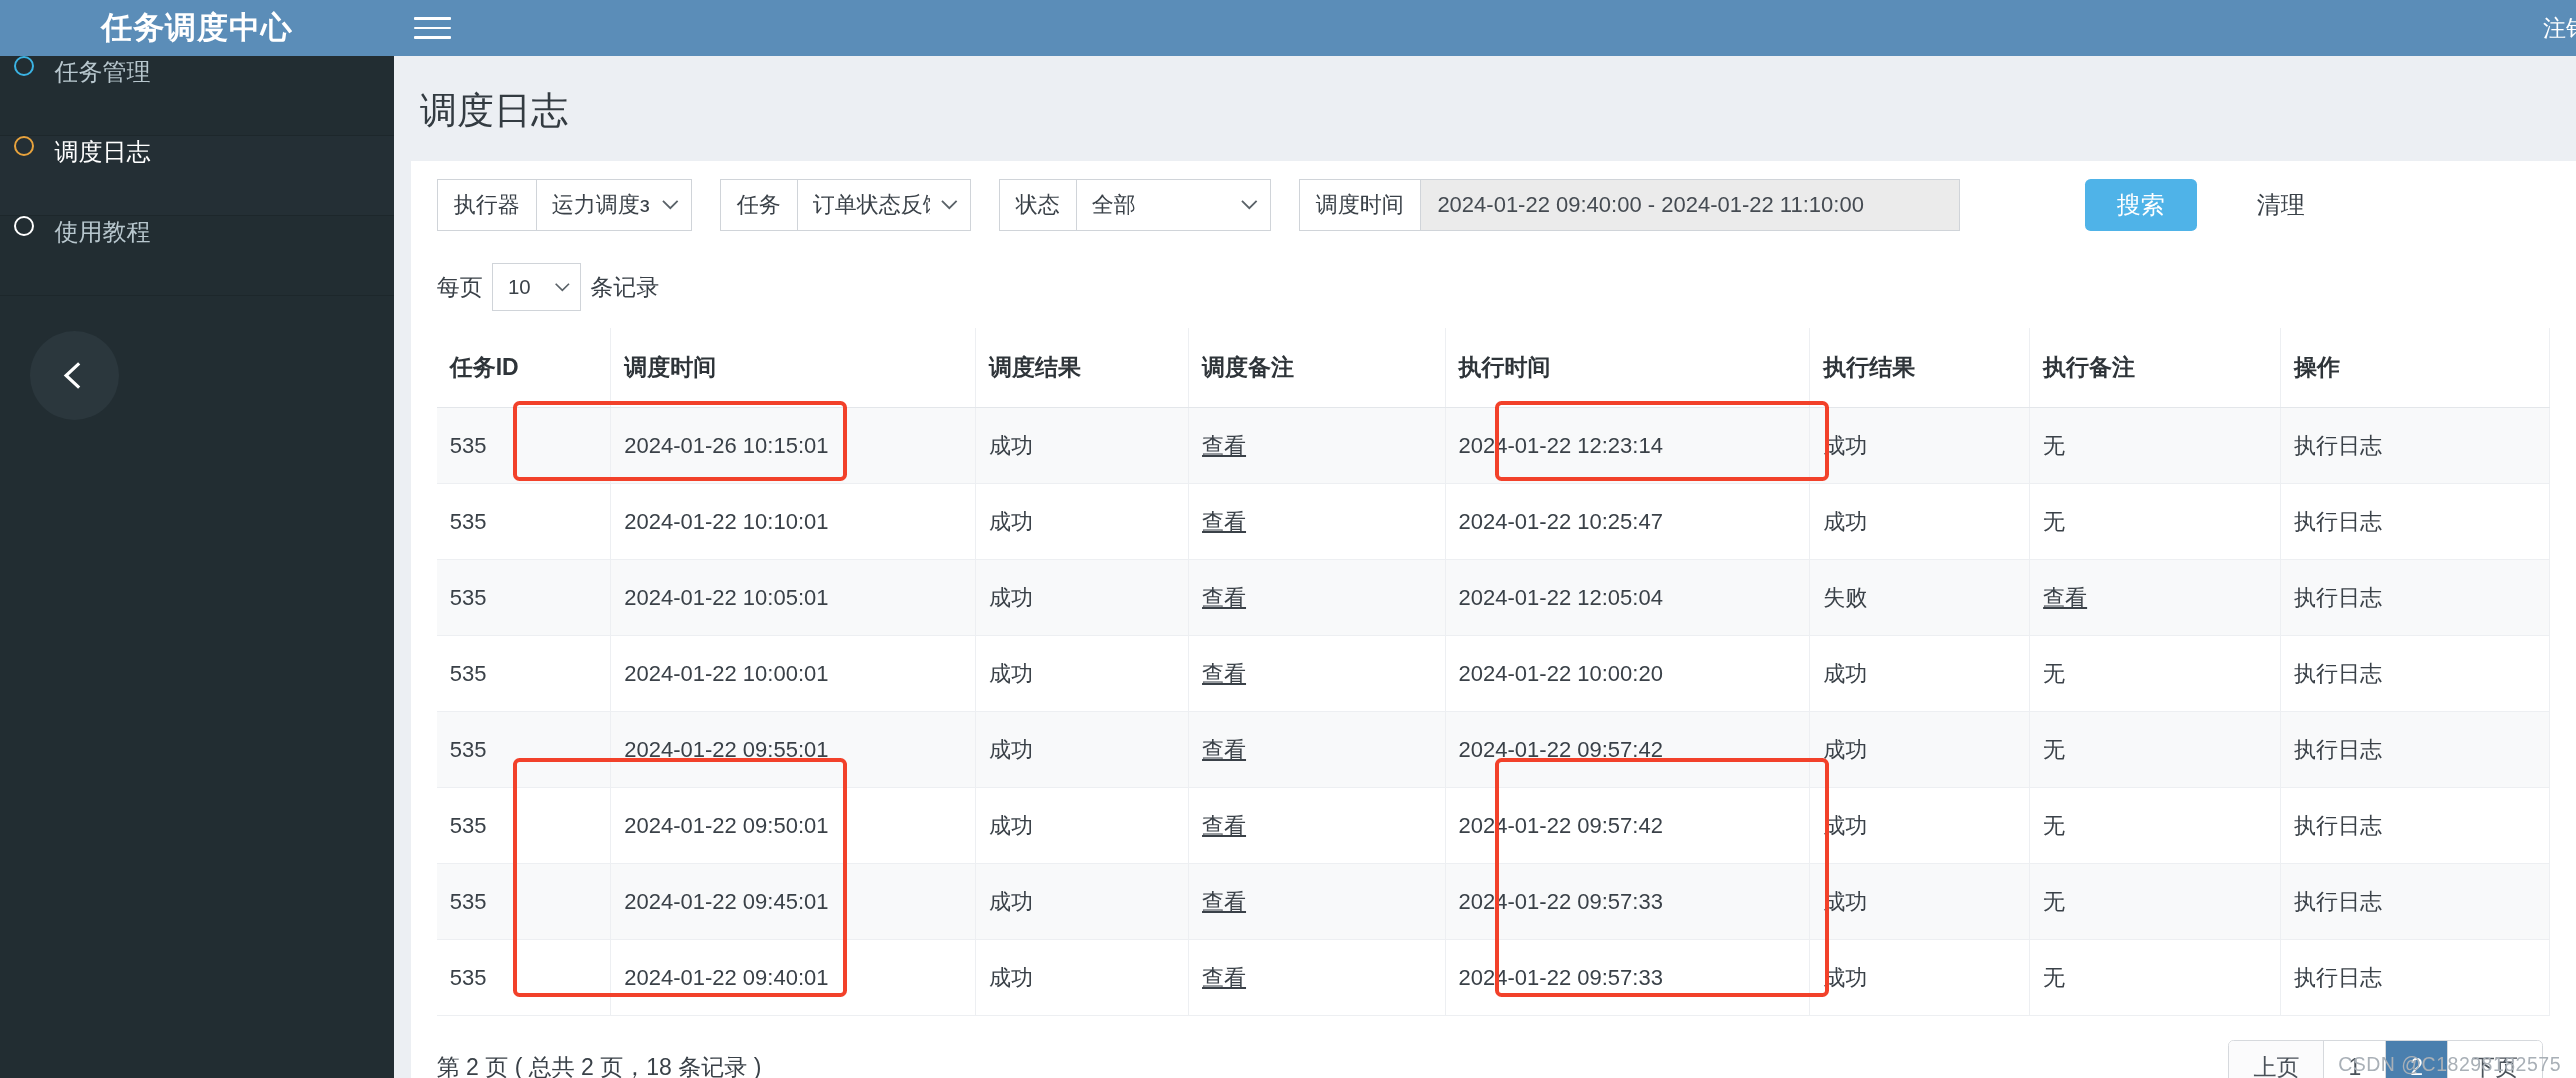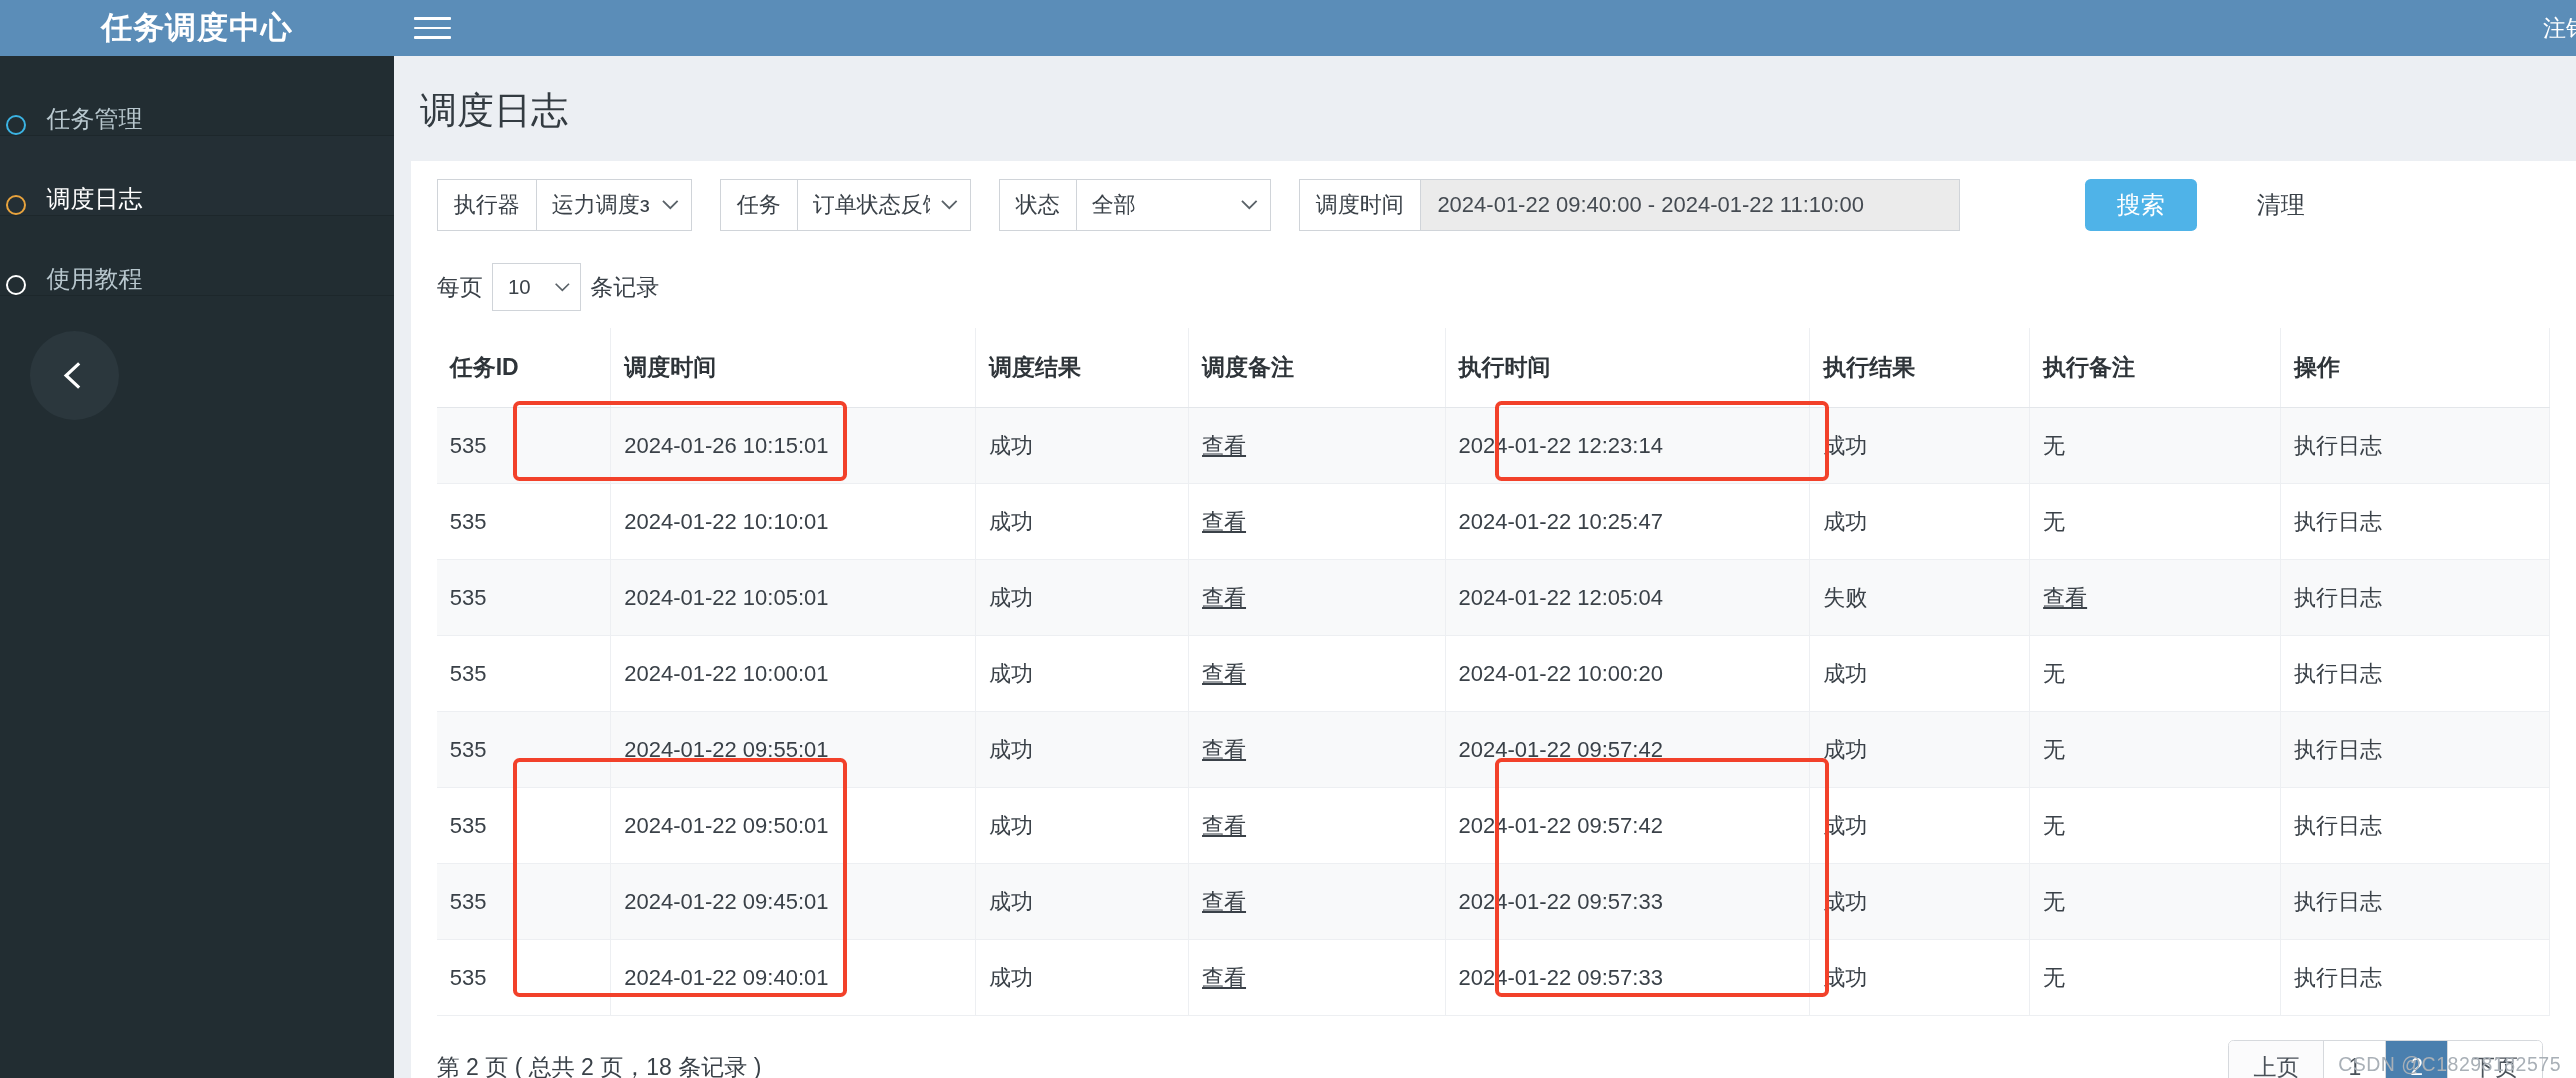--- a/index.html
+++ b/index.html
@@ -45,22 +45,22 @@
     width: 394px; flex: 0 0 394px;
     background: #222d32;
     position: relative;
   }
   .nav-heading {
     color: #6d7b82; font-size: 20.4px;
     padding: 20.4px 0 20.4px 0px;
     height: 61px; display: flex; align-items: center;
   }
   .nav-item {
-    height: 80px; display: flex; align-items: flex-end;
-    padding-left: 0px; cursor: pointer;
+    height: 80px; display: flex; align-items: flex-start;
+    padding-left: 8px; cursor: pointer;
     background: #242f35;
     border-bottom: 0.9px solid #1d272b;
     position: relative;
   }
   .nav-item.active { background: #242f35; }
   .nav-item.plain { background: #222d32; }
   .nav-circle {
     width: 20.4px; height: 20.4px; border-radius: 50%;
     border: 2.8px solid #fff; margin-left: 5.6px; margin-right: 20.4px;
     flex: 0 0 20.4px;

